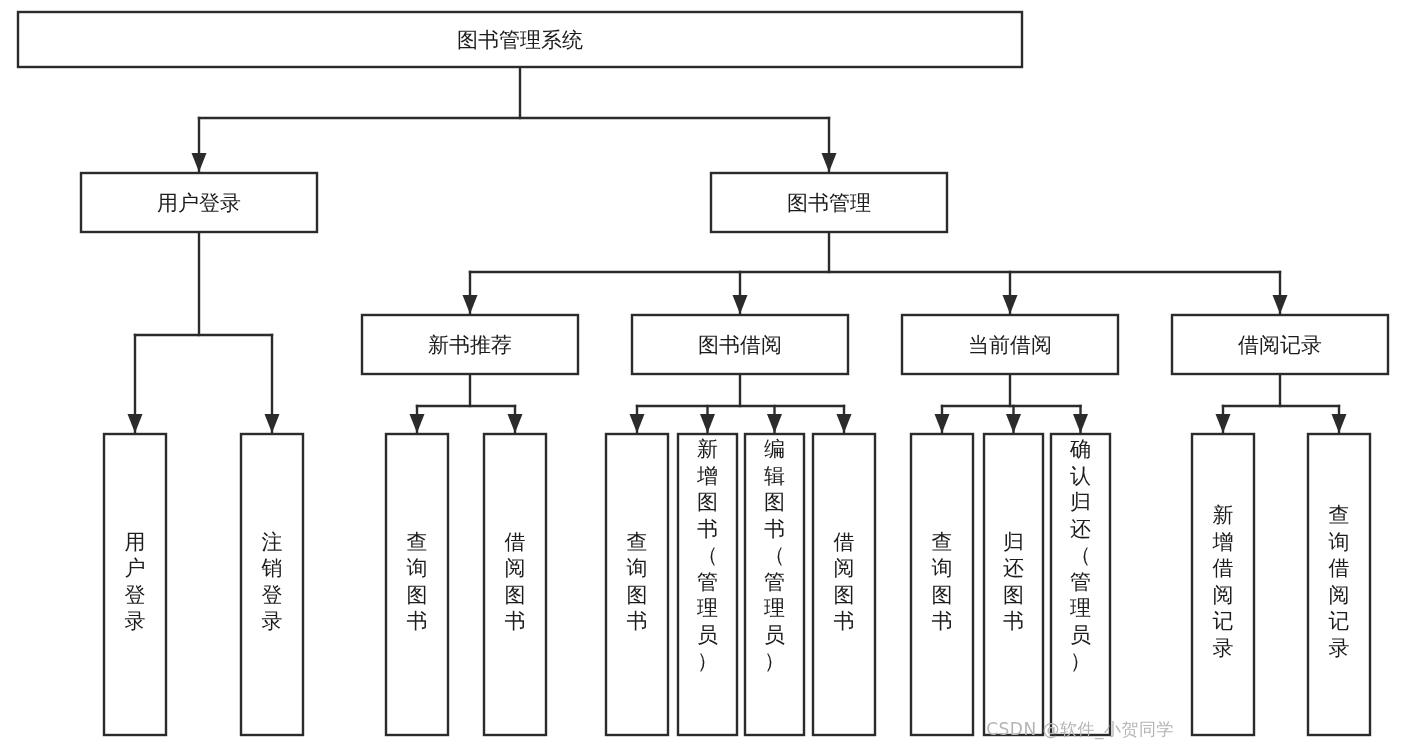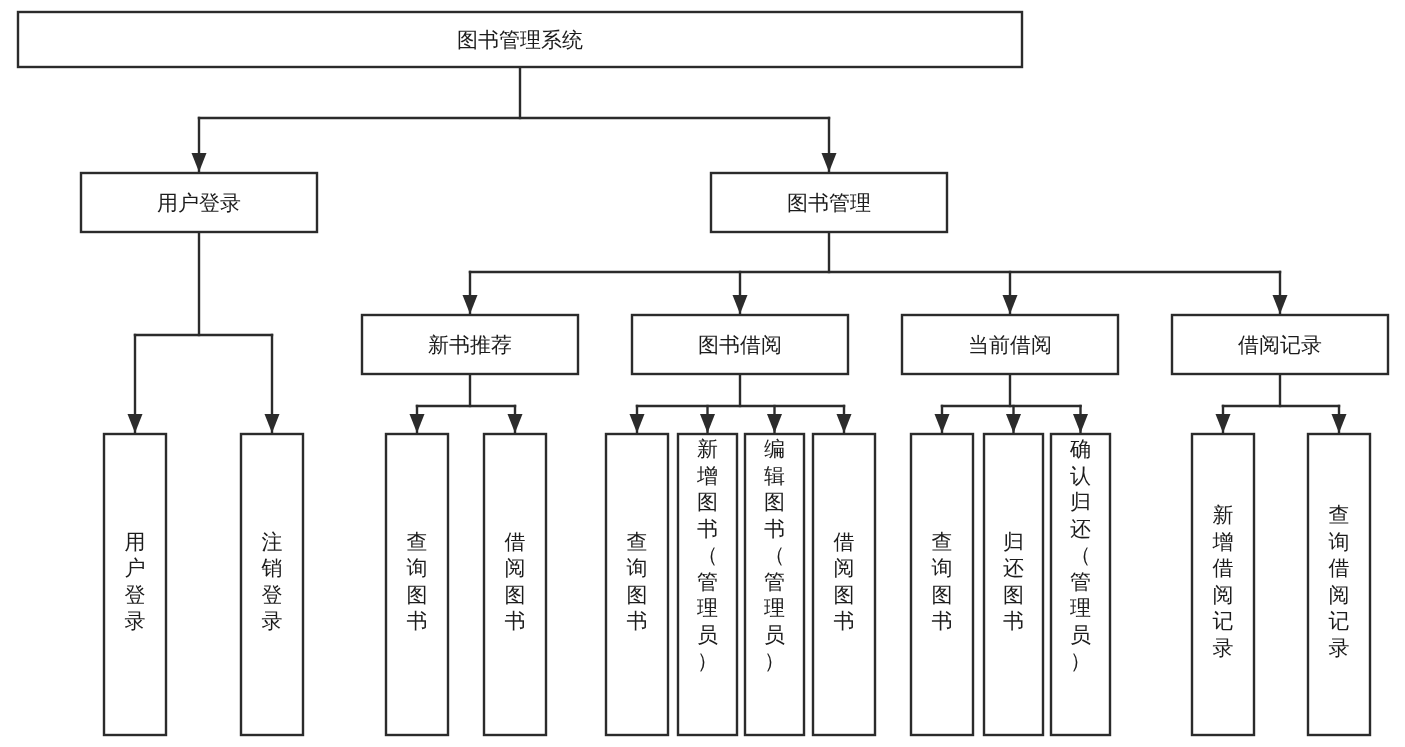--- a/index.html
+++ b/index.html
@@ -204,13 +204,14 @@
         <g>
           <rect x="1192" y="434" width="62" height="301" class="node-box"></rect>
           <text x="1223" y="522.25" class="node-label-v" text-anchor="middle"><tspan x="1223" dy="0">新</tspan><tspan x="1223" dy="26.5">增</tspan><tspan x="1223" dy="26.5">借</tspan><tspan x="1223" dy="26.5">阅</tspan><tspan x="1223" dy="26.5">记</tspan><tspan x="1223" dy="26.5">录</tspan></text>
         </g>
         <g>
           <rect x="1308" y="434" width="62" height="301" class="node-box"></rect>
           <text x="1339" y="522.25" class="node-label-v" text-anchor="middle"><tspan x="1339" dy="0">查</tspan><tspan x="1339" dy="26.5">询</tspan><tspan x="1339" dy="26.5">借</tspan><tspan x="1339" dy="26.5">阅</tspan><tspan x="1339" dy="26.5">记</tspan><tspan x="1339" dy="26.5">录</tspan></text>
         </g>
       </g>
   </svg>
+  <div class="watermark">CSDN @软件_小贺同学</div>
 </div>
 
 </body></html>

